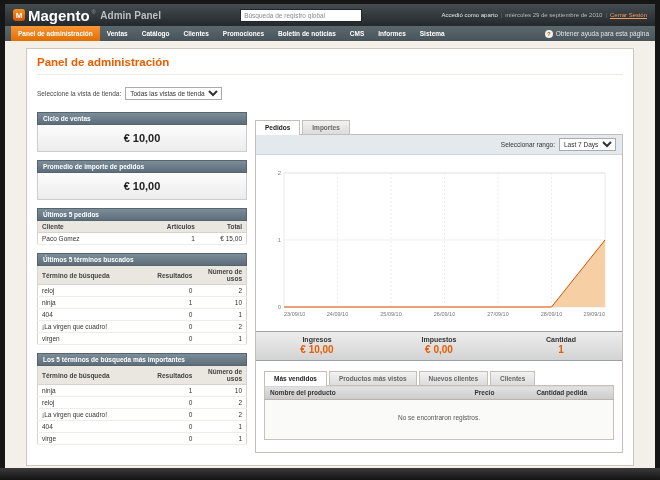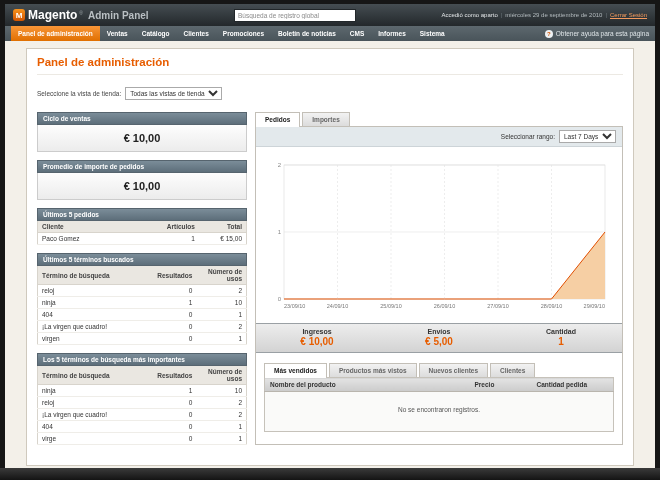--- a/index.html
+++ b/index.html
@@ -5,21 +5,21 @@
   *{margin:0;padding:0;box-sizing:border-box;}
   html,body{width:660px;height:480px;}
   body{background:#161616;font-family:"Liberation Sans",sans-serif;overflow:hidden;position:relative;}
   .page{position:absolute;left:5px;right:5px;top:4px;bottom:12px;background:#f3f0e9;overflow:hidden;}
   .bottom-bar{position:absolute;left:0;right:0;bottom:0;height:12px;background:linear-gradient(#3a3a3a,#141414);}
 
   
   .topbar{height:22px;background:linear-gradient(#454d52,#23282b);display:flex;align-items:center;padding:0 8px;gap:6px;}
   .logo{display:flex;align-items:center;gap:3px;cursor:pointer;}
   .logo-icon{width:12px;height:12px;border-radius:3px;background:linear-gradient(#f7941e,#d35400);color:#fff;font-size:8px;font-weight:bold;display:inline-flex;align-items:center;justify-content:center;}
-  .logo-text{color:#fff;font-size:12px;font-weight:bold;}
+  .logo-text{color:#fff;font-size:15px;font-weight:bold;}
   .logo-reg{color:#9aa1a5;font-size:5px;align-self:flex-start;margin-top:2px;margin-left:-1px;}
   .logo-sub{color:#b9bfc3;font-size:10px;font-weight:bold;margin-left:2px;}
   .global-search{margin-left:auto;margin-right:auto;width:122px;height:13px;font-size:6.5px;border:1px solid #22272a;padding:0 3px;background:#fff;color:#333;font-family:inherit;}
   .global-search::placeholder{color:#8a8a8a;}
   .user-info{display:flex;align-items:center;gap:3px;font-size:6px;color:#e3e6e8;white-space:nowrap;}
   .user-info .sep{color:#6c757b;}
   .user-info .date{color:#b3babe;}
   .logout{color:#f59b5e;text-decoration:underline;cursor:pointer;}
 
   
@@ -29,21 +29,21 @@
   .nav-items li.active{background:linear-gradient(#f89638,#e06f00);}
   .help-link{margin-left:auto;display:flex;align-items:center;gap:3px;color:#dfe5e8;font-size:6.5px;cursor:pointer;white-space:nowrap;}
   .help-icon{width:8px;height:8px;border-radius:50%;background:#eef2f4;color:#d35400;font-size:6px;font-weight:bold;display:inline-flex;align-items:center;justify-content:center;}
 
   
   .content{padding-top:7px;}
   .card{margin:0 21px;background:#fff;border:1px solid #cfc9bd;padding:7px 10px 12px;min-height:406px;}
   .page-title{color:#e75d00;font-size:11.5px;font-weight:bold;padding-bottom:6px;border-bottom:1px solid #ece9e3;}
   .store-switcher{margin:12px 0 2px;font-size:6.5px;color:#444;display:flex;align-items:center;gap:4px;}
   select{font-size:6.5px;height:13px;border:1px solid #aaa;background:#fff;color:#333;font-family:inherit;}
-  .columns{display:flex;gap:8px;margin-top:12px;align-items:flex-start;}
+  .columns{display:flex;gap:8px;margin-top:12px;align-items:flex-end;}
   .left-col{width:210px;flex:none;}
   .right-col{flex:1;min-width:0;}
 
   
   .panel{margin-bottom:8px;}
   .panel-head{background:linear-gradient(#7b8d99,#5d6e7a);border:1px solid #56646e;color:#fff;font-size:6.5px;font-weight:bold;padding:2px 5px;}
   .panel-value{border:1px solid #ccc;border-top:none;background:linear-gradient(#fdfdfd,#ececec);text-align:center;font-size:11px;font-weight:bold;color:#222;padding:7px 0;}
   .mini-table{width:100%;border-collapse:collapse;border:1px solid #d8d4cc;border-top:none;font-size:6.5px;}
   .mini-table th{background:#eae7e1;color:#444;font-weight:bold;text-align:left;padding:2px 4px;border-bottom:1px solid #d8d4cc;}
   .mini-table td{padding:2px 4px;color:#333;border-bottom:1px solid #efede8;background:#fff;}
@@ -274,22 +274,22 @@
                   <polygon points="16,142 16,142 69.5,142 123,142 176.5,142 230,142 283.5,142 337,75 337,142" fill="#f6cfa4"></polygon>
                   <polyline points="16,142 69.5,142 123,142 176.5,142 230,142 283.5,142 337,75" fill="none" stroke="#e04e00" stroke-width="1"></polyline>
                 </svg>
             </div>
             <div class="stats-row" id="stats-row">
                 <div class="stat">
                   <div class="stat-label">Ingresos</div>
                   <div class="stat-value">€ 10,00</div>
                 </div>
                 <div class="stat">
-                  <div class="stat-label">Envíos</div>
-                  <div class="stat-value">€ 5,00</div>
+                  <div class="stat-label">Impuestos</div>
+                  <div class="stat-value">€ 0,00</div>
                 </div>
                 <div class="stat">
                   <div class="stat-label">Cantidad</div>
                   <div class="stat-value">1</div>
                 </div>
               </div>
             <div class="tabs small" id="bottom-tabs">
                 <div class="tab active">Más vendidos</div>
                 <div class="tab">Productos más vistos</div>
                 <div class="tab">Nuevos clientes</div>

